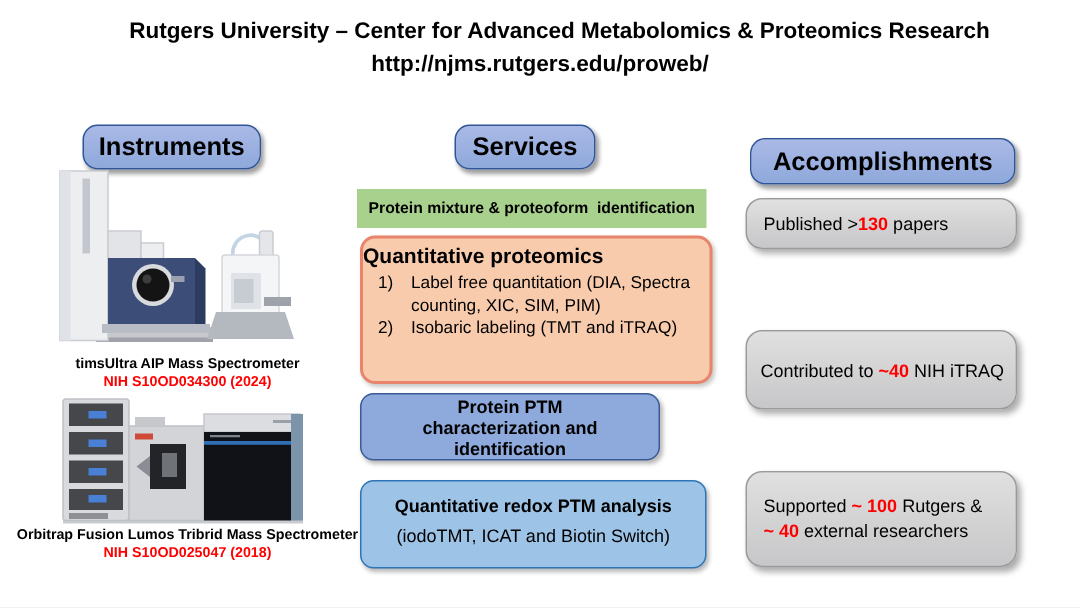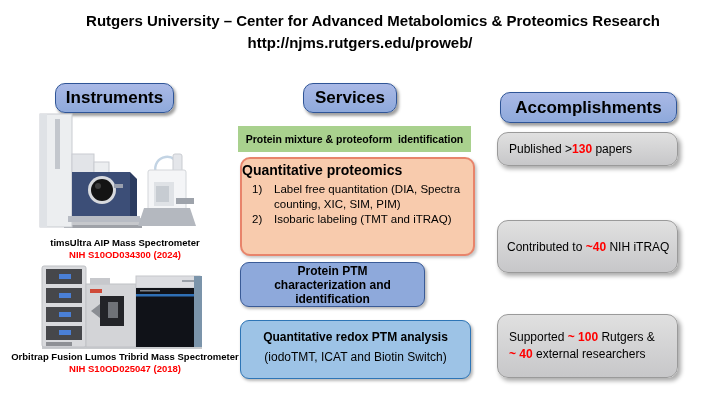--- a/index.html
+++ b/index.html
@@ -34,21 +34,21 @@
     left:240px;top:157px;width:231px;height:95px;background:#F8CBAD;
     border:2px solid #E8846B;border-radius:10px;
     box-shadow:1.5px 2px 3px rgba(0,0,0,.22);
   }
   .orange-title{text-align:left;font-weight:bold;font-size:14px;margin-top:3px;margin-bottom:4px;}
   .olist{padding:0 8px 0 10px;}
   .olist-row{display:flex;font-size:11.5px;line-height:1.28;margin-bottom:1px;}
   .olist-num{width:22px;flex:0 0 22px;}
   .olist-text{flex:1;}
   .blue-box{
-    left:240px;top:262px;width:185px;height:45px;background:#8EA9DB;
+    left:240px;top:262px;width:200px;height:45px;background:#8EA9DB;
     border:1.5px solid #3A5B97;border-radius:9px;
     box-shadow:1.5px 2px 3px rgba(0,0,0,.28);
     display:flex;align-items:center;justify-content:center;text-align:center;
     font-size:12px;font-weight:bold;padding:0 22px;box-sizing:border-box;
   }
   .lightblue-box{
     left:240px;top:320px;width:229px;height:57px;background:#9DC3E6;
     border:1.5px solid #2E75B6;border-radius:9px;
     box-shadow:1.5px 2px 3px rgba(0,0,0,.28);
     text-align:center;

